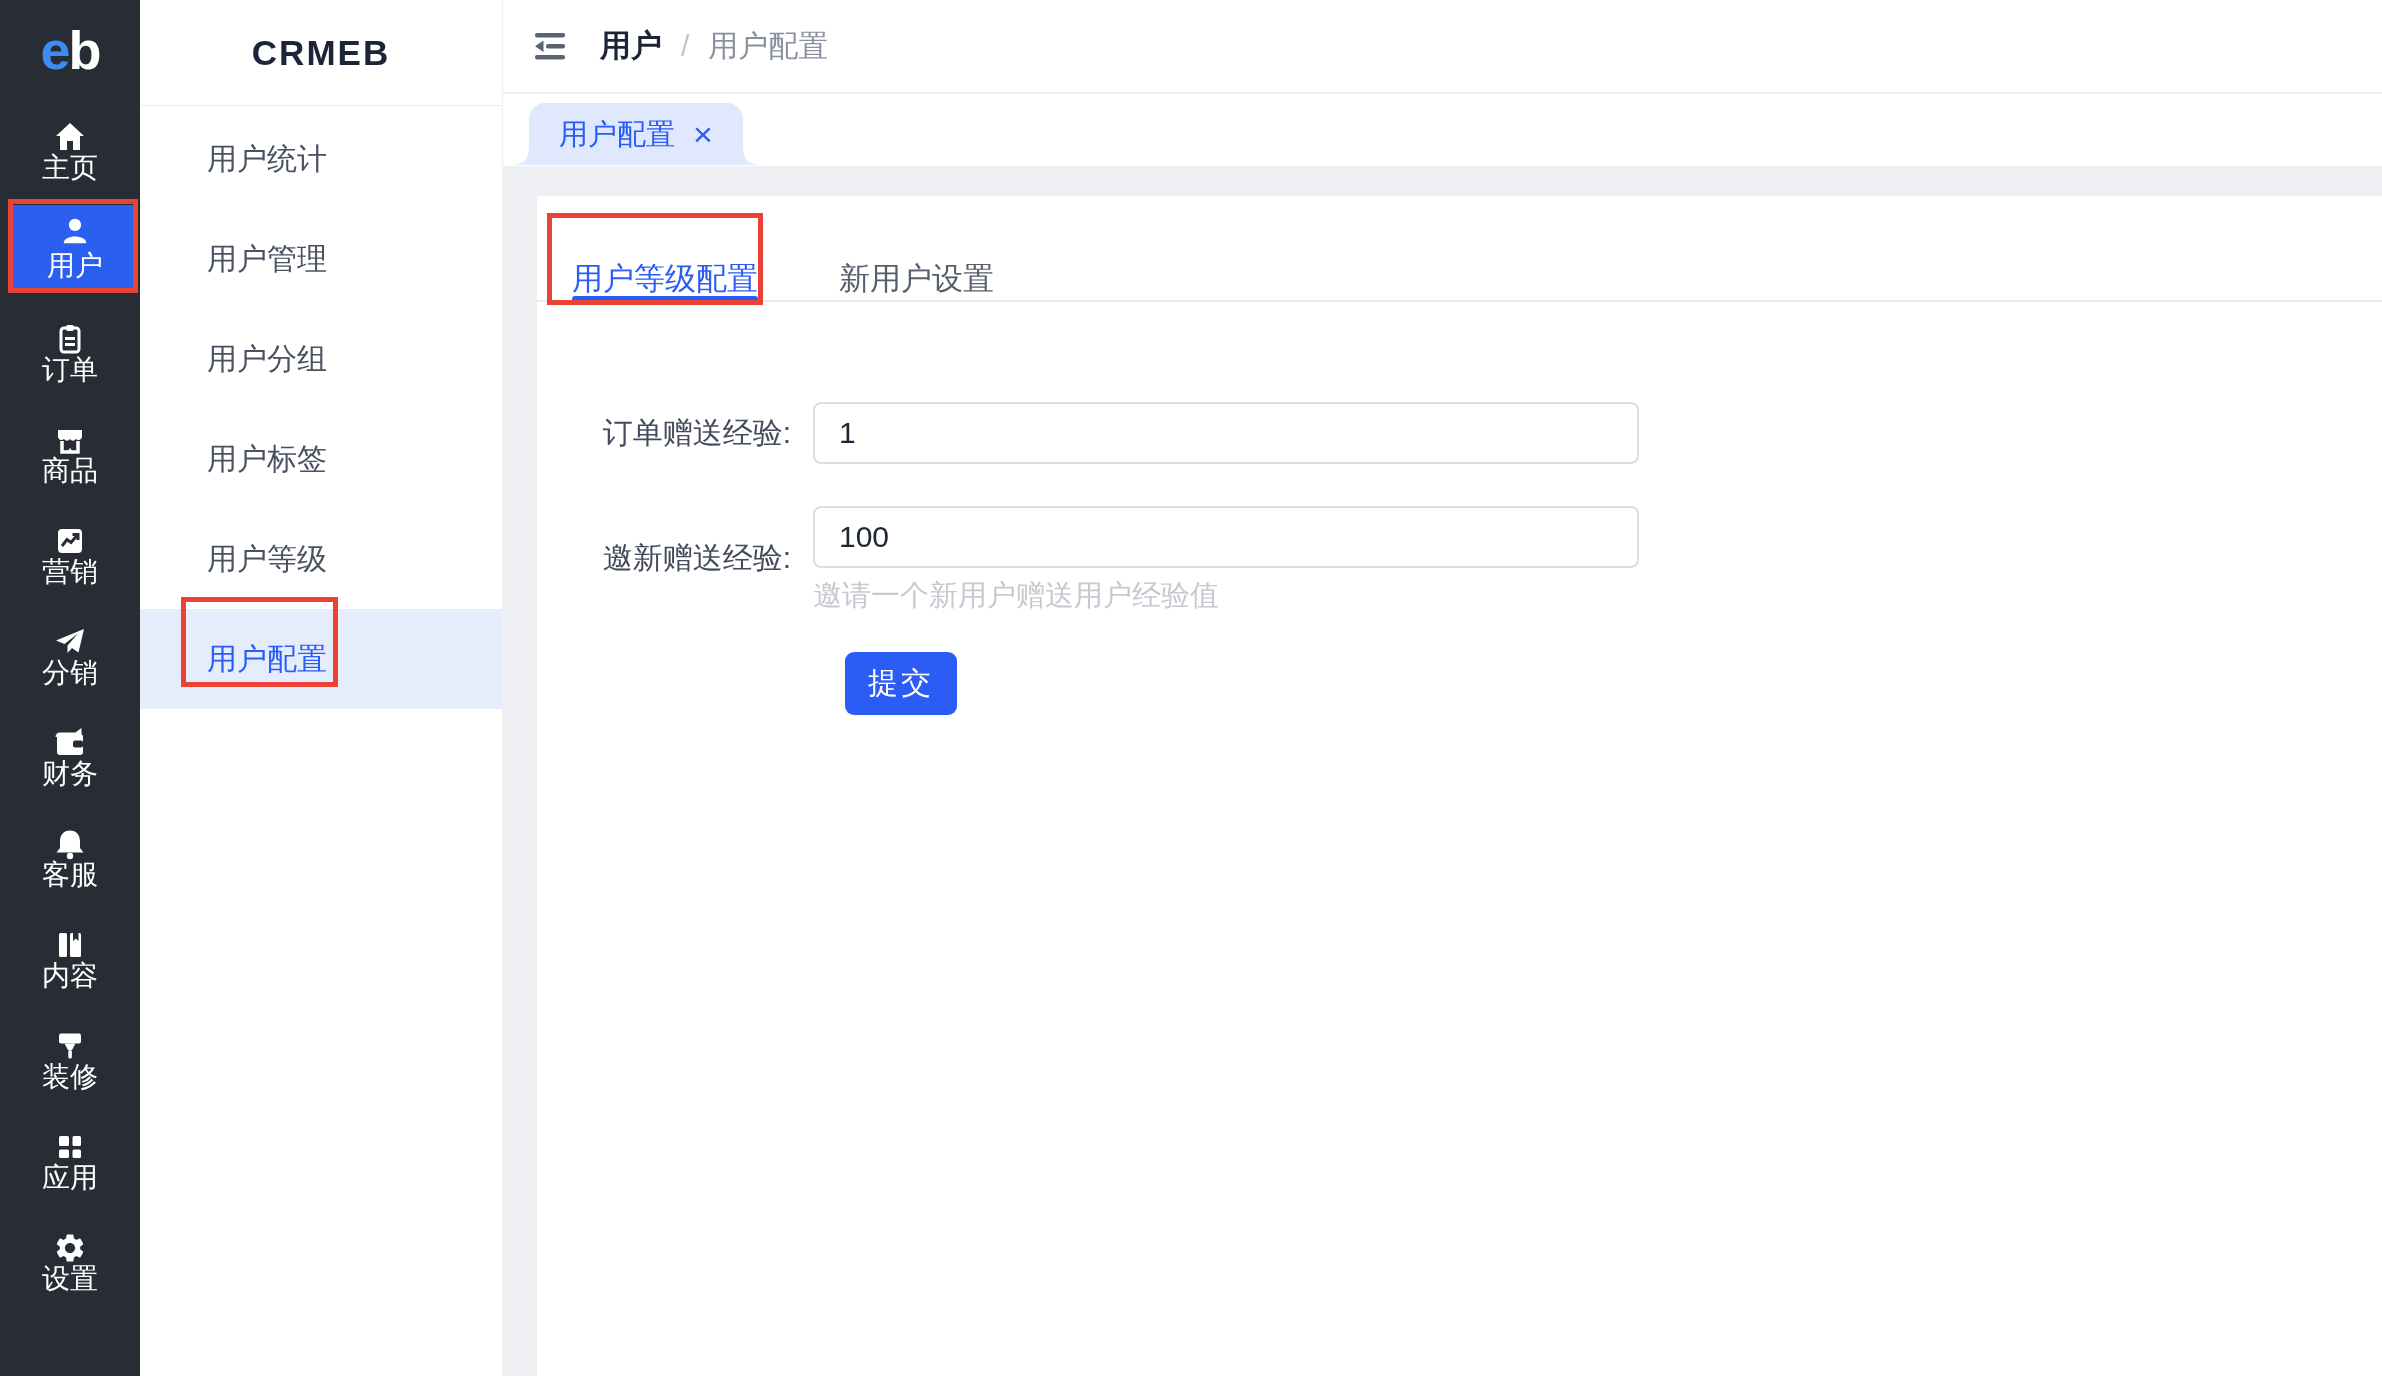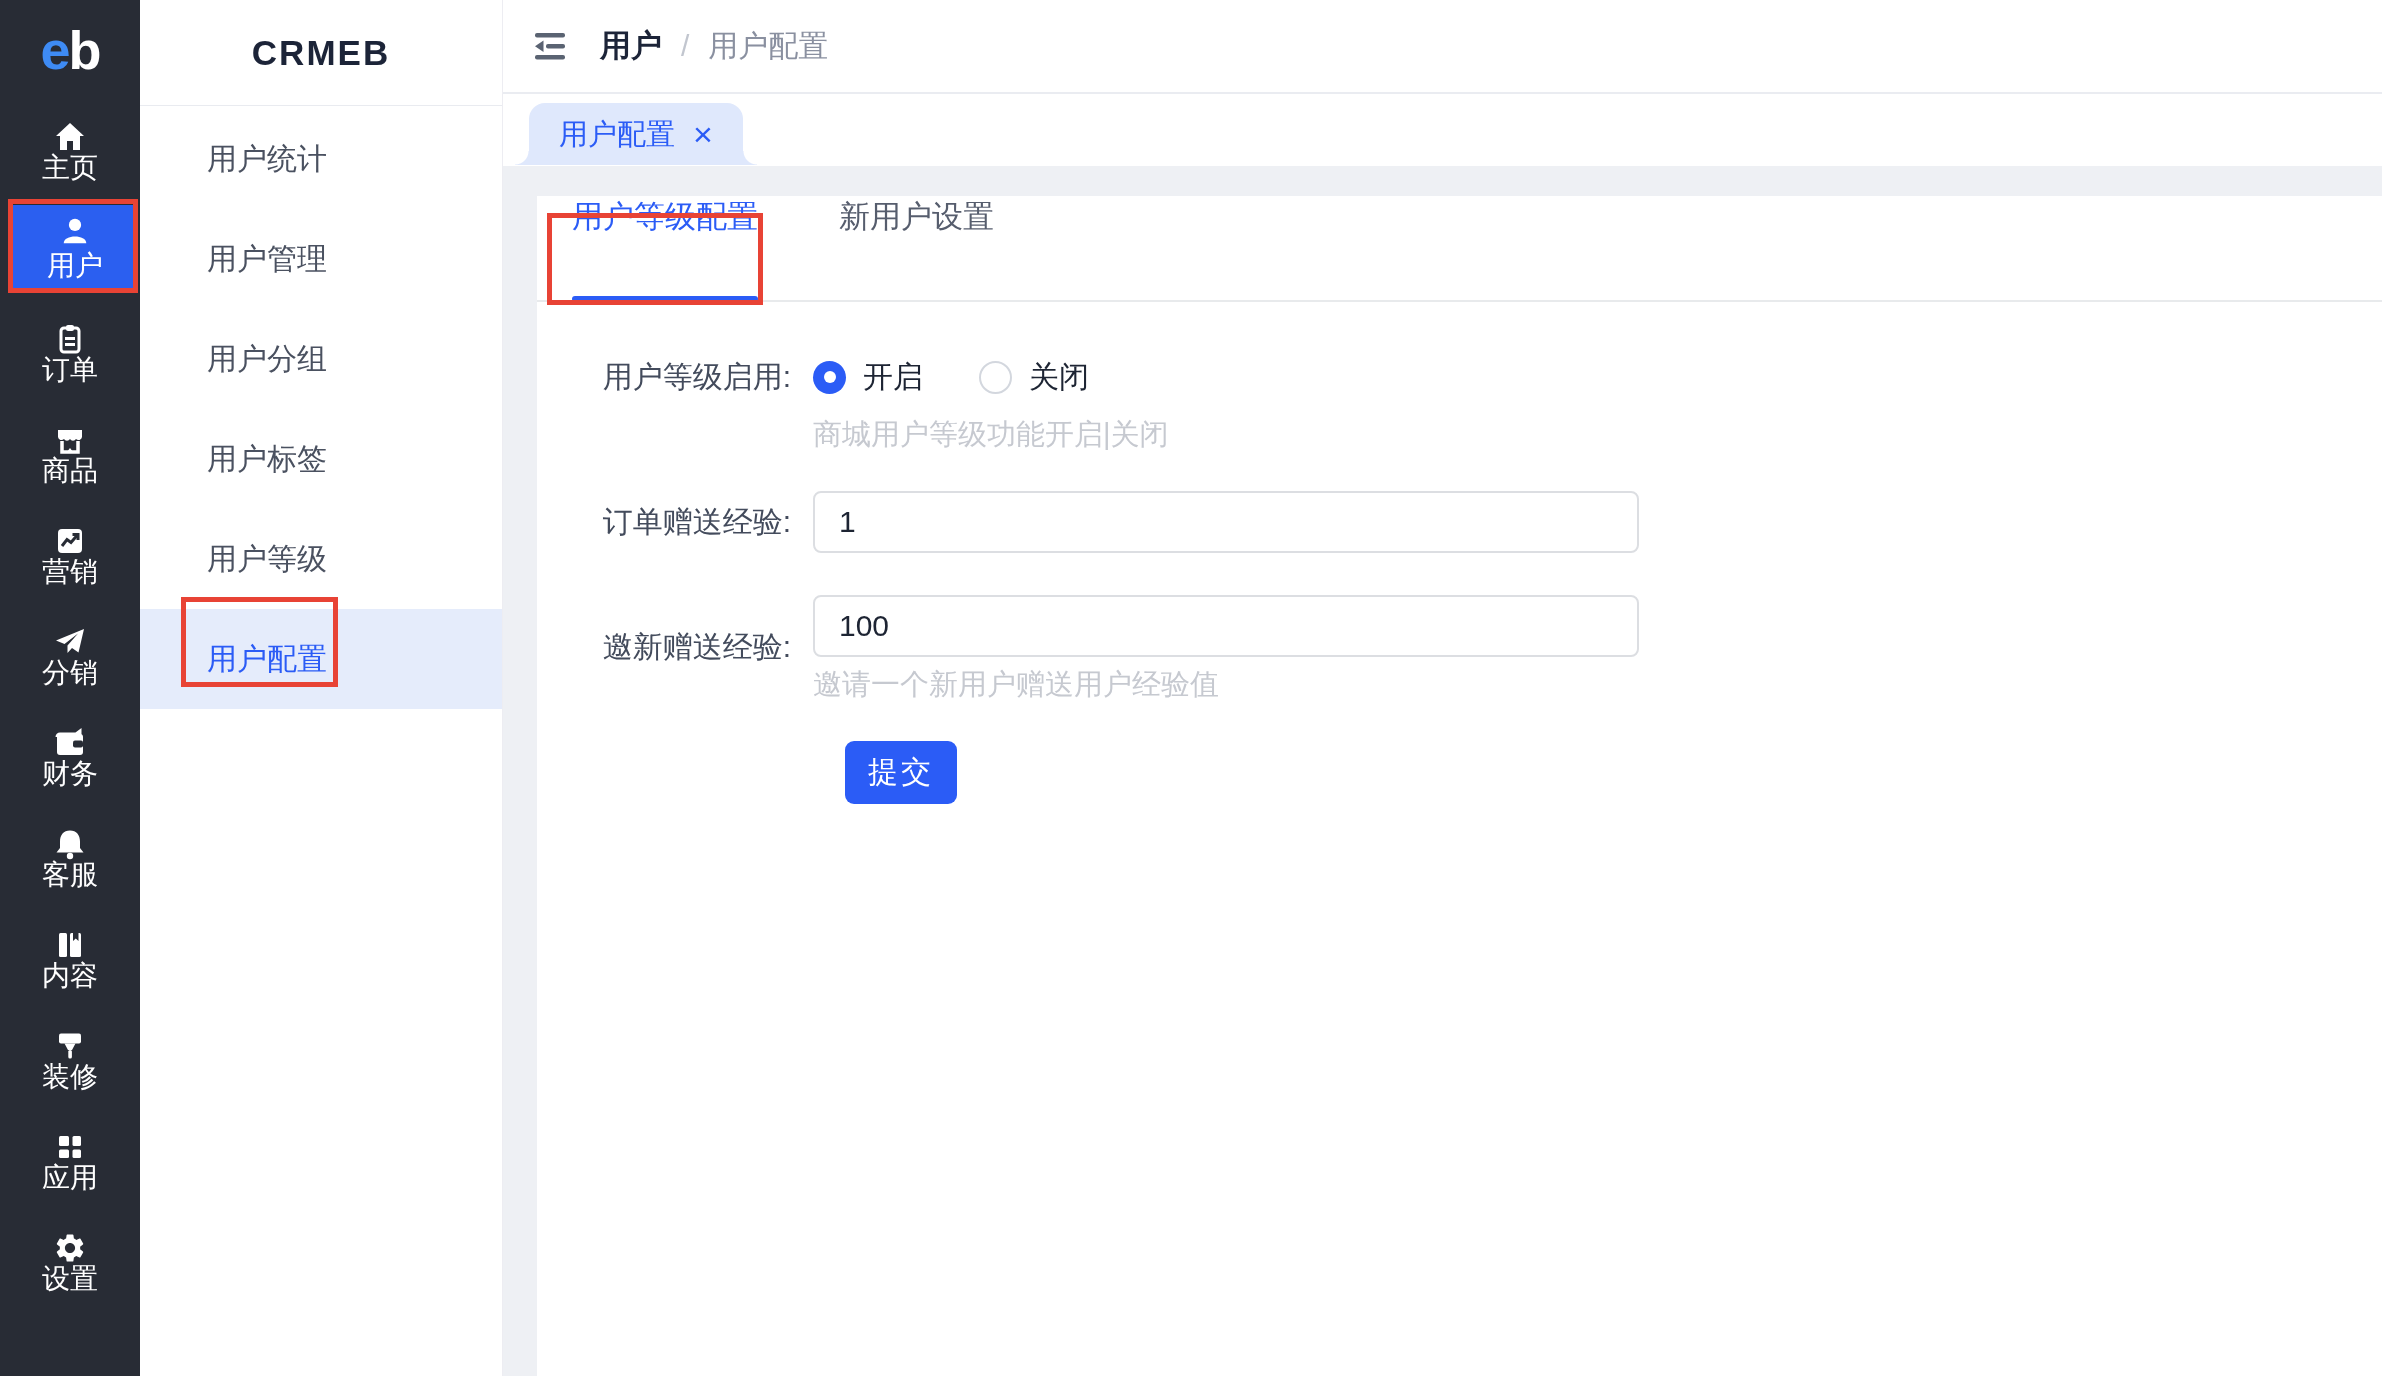--- a/index.html
+++ b/index.html
@@ -45,21 +45,21 @@
   .tab-chip .tab-label { font-size:29px; color:#2b5cf6; line-height:1; }
   .tab-chip .tab-close { font-size:34px; color:#2b5cf6; line-height:1; cursor:pointer; }
   .tab-chip::before { content:""; position:absolute; left:-14px; bottom:0; width:14px; height:14px;
     background:radial-gradient(circle at 0 0, rgba(0,0,0,0) 13px, #dfe8fc 14px); }
   .tab-chip::after { content:""; position:absolute; right:-14px; bottom:0; width:14px; height:14px;
     background:radial-gradient(circle at 100% 0, rgba(0,0,0,0) 13px, #dfe8fc 14px); }
 
   .card { position:absolute; left:34px; top:196px; right:0; bottom:0; background:#fff; }
   .card-tabs { height:106px; border-bottom:2px solid #e8eaec; display:flex;
     align-items:center; padding-left:3px; }
-  .ctab { position:relative; height:100%; display:flex; align-items:flex-start;
+  .ctab { position:relative; height:100%; display:flex; align-items:flex-end;
     padding:0 32px; font-size:31px; cursor:pointer; }
   .ctab.active { color:#2b5cf6; font-weight:500; }
   .ctab.inactive { color:#565d6d; margin-left:17px; }
   .ctab .ink { position:absolute; left:32px; right:32px; bottom:-2px; height:6px;
     background:#2b5cf6; border-radius:3px; }
 
   
   .form { padding-top:58px; }
   .frow { display:flex; }
   .flabel { width:254px; margin-right:22px; text-align:right; font-size:30px; color:#434b5c;
@@ -289,33 +289,20 @@
           <span>用户等级配置</span>
           <span class="ink"></span>
         </div>
         <div class="ctab inactive">
           <span>新用户设置</span>
         </div>
       </div>
 
       <form class="form">
 
-        <div class="frow row1">
-          <label class="flabel">用户等级启用:</label>
-          <div class="fctrl">
-            <div class="radio-line">
-              <span class="radio checked"></span>
-              <span class="radio-text">开启</span>
-              <span class="radio-gap"></span>
-              <span class="radio unchecked"></span>
-              <span class="radio-text">关闭</span>
-            </div>
-            <div class="helper">商城用户等级功能开启|关闭</div>
-          </div>
-        </div>
 
         <div class="frow row2">
           <label class="flabel" style="align-self:center;">订单赠送经验:</label>
           <div class="fctrl">
             <input type="text" class="txt-input" value="1" style="">
           </div>
         </div>
 
         <div class="frow row3">
           <label class="flabel" style="align-self:center;">邀新赠送经验:</label>

